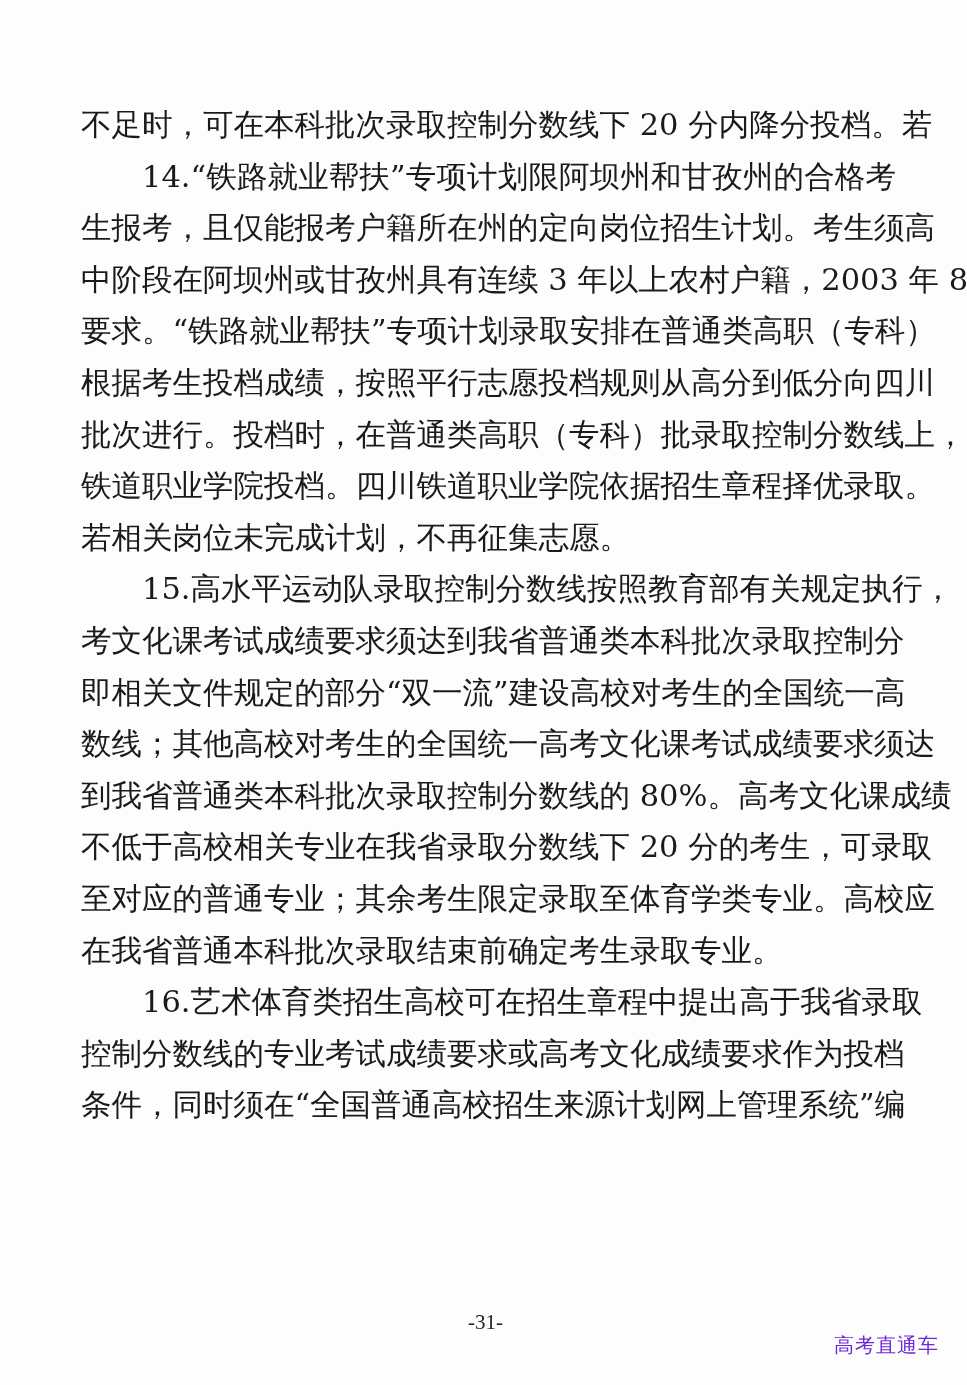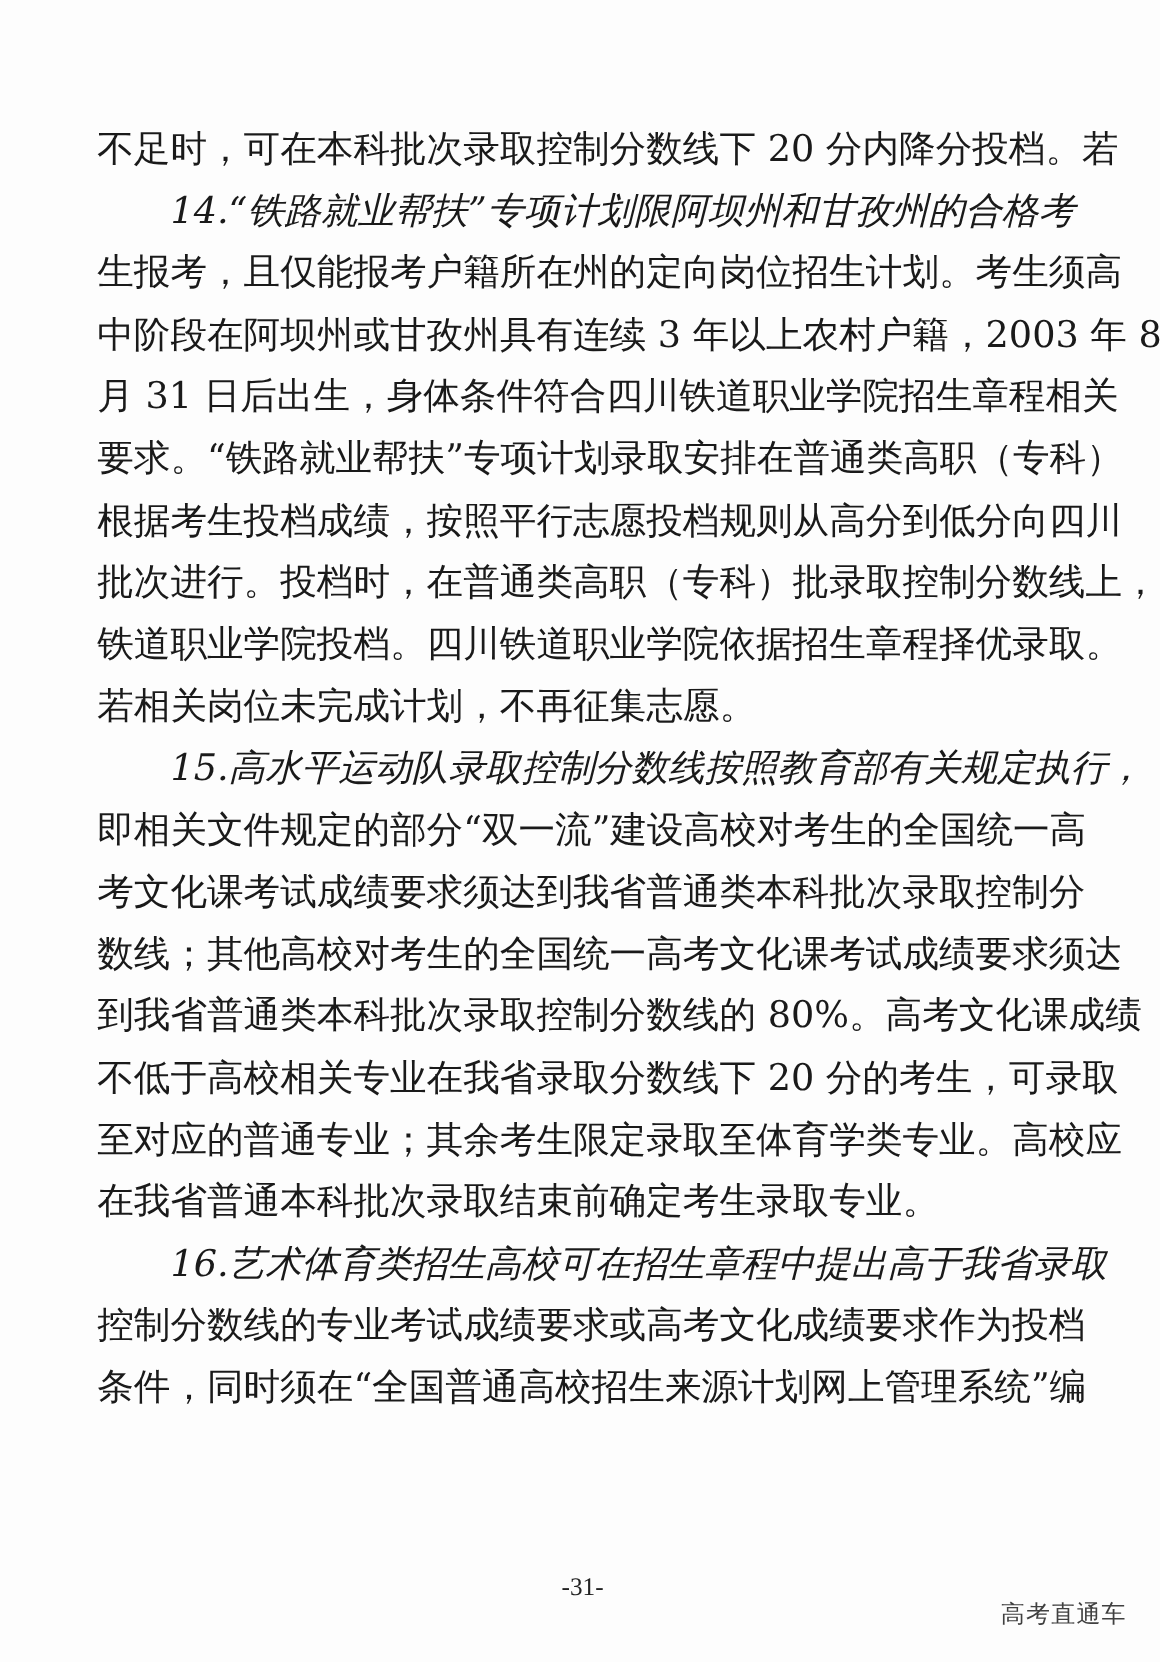--- a/index.html
+++ b/index.html
@@ -36,64 +36,62 @@
       text-align: justify;
       text-align-last: justify;
       letter-spacing: 0px;
       overflow: visible;
     }
     .line.last {
       text-align-last: left;
     }
     .line.indent {
       padding-left: 61px;
-      font-style: italic;
     }
     .page-number {
       position: absolute;
       top: 1310px;
       left: 0;
       width: 967px;
       text-align: center;
       font-family: "Liberation Serif", "DejaVu Serif", serif;
       font-size: 21px;
       color: #222;
       padding-left: 2px;
     }
     .watermark {
       position: absolute;
       right: 28px;
       top: 1332px;
       font-family: "DejaVu Sans", "Liberation Sans", sans-serif;
       font-size: 20px;
-      color: #404040;
+      color: #6d28d9;
       letter-spacing: 1px;
     }
   </style>
 </head>
 <body>
 
 <div class="page">
   <div class="body-text">
 
     <div class="line">不足时，可在本科批次录取控制分数线下 20 分内降分投档。若</div>
 
     <div class="line indent">14.“铁路就业帮扶”专项计划限阿坝州和甘孜州的合格考</div>
     <div class="line">生报考，且仅能报考户籍所在州的定向岗位招生计划。考生须高</div>
     <div class="line">中阶段在阿坝州或甘孜州具有连续 3 年以上农村户籍，2003 年 8</div>
-    <div class="line">月 31 日后出生，身体条件符合四川铁道职业学院招生章程相关</div>
     <div class="line">要求。“铁路就业帮扶”专项计划录取安排在普通类高职（专科）</div>
     <div class="line">根据考生投档成绩，按照平行志愿投档规则从高分到低分向四川</div>
     <div class="line">批次进行。投档时，在普通类高职（专科）批录取控制分数线上，</div>
     <div class="line">铁道职业学院投档。四川铁道职业学院依据招生章程择优录取。</div>
     <div class="line last">若相关岗位未完成计划，不再征集志愿。</div>
 
     <div class="line indent">15.高水平运动队录取控制分数线按照教育部有关规定执行，</div>
+    <div class="line">考文化课考试成绩要求须达到我省普通类本科批次录取控制分</div>
     <div class="line">即相关文件规定的部分“双一流”建设高校对考生的全国统一高</div>
-    <div class="line">考文化课考试成绩要求须达到我省普通类本科批次录取控制分</div>
     <div class="line">数线；其他高校对考生的全国统一高考文化课考试成绩要求须达</div>
     <div class="line">到我省普通类本科批次录取控制分数线的 80%。高考文化课成绩</div>
     <div class="line">不低于高校相关专业在我省录取分数线下 20 分的考生，可录取</div>
     <div class="line">至对应的普通专业；其余考生限定录取至体育学类专业。高校应</div>
     <div class="line last">在我省普通本科批次录取结束前确定考生录取专业。</div>
 
     <div class="line indent">16.艺术体育类招生高校可在招生章程中提出高于我省录取</div>
     <div class="line">控制分数线的专业考试成绩要求或高考文化成绩要求作为投档</div>
     <div class="line">条件，同时须在“全国普通高校招生来源计划网上管理系统”编</div>
 

